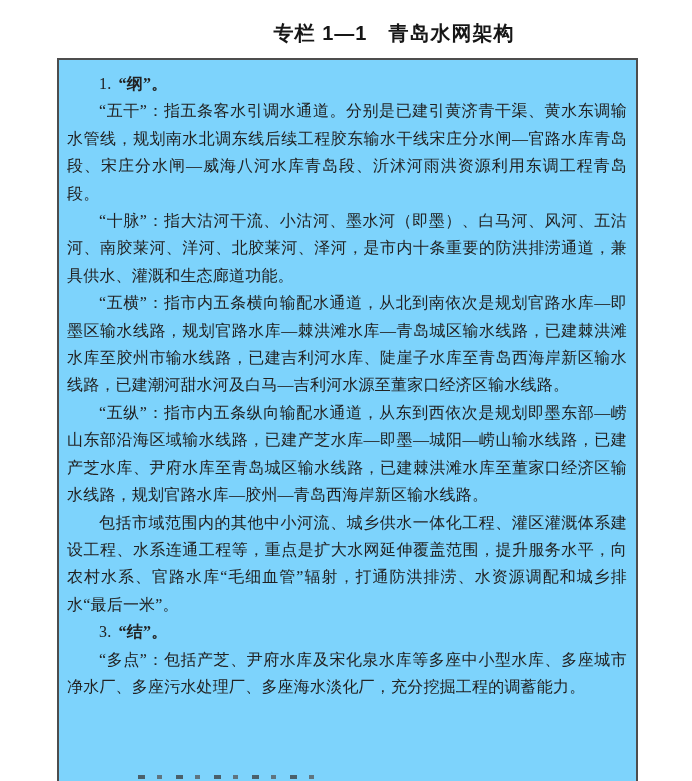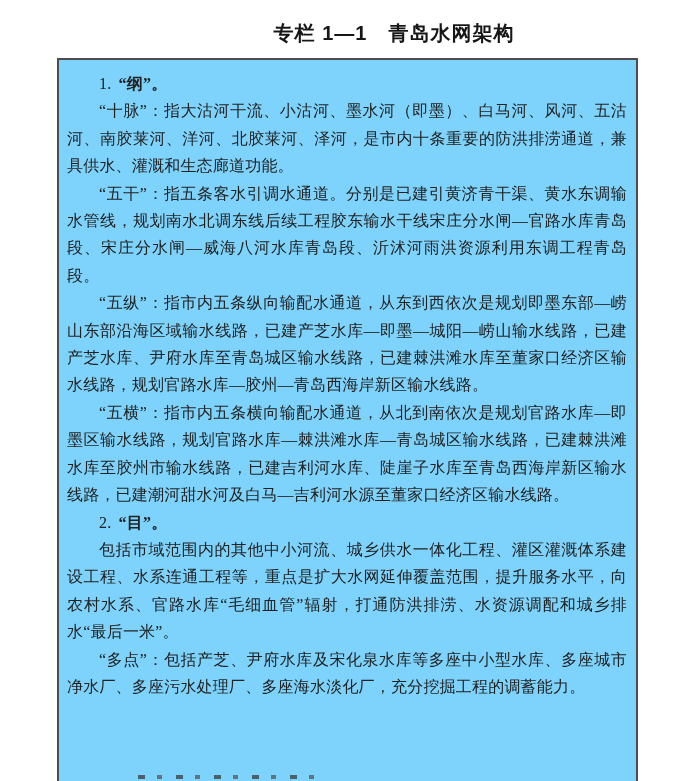--- a/index.html
+++ b/index.html
@@ -75,33 +75,33 @@
 <body>
 
 <div class="doc-title">专栏 1—1　青岛水网架构</div>
 
 <div class="panel">
 
   <p class="para heading">
     <span class="num">1.</span><span class="term">“纲”。</span>
   </p>
 
+  <p class="para">“五干”：指五条客水引调水通道。分别是已建引黄济青干渠、黄水东调输水管线，规划南水北调东线后续工程胶东输水干线宋庄分水闸—官路水库青岛段、宋庄分水闸—威海八河水库青岛段、沂沭河雨洪资源利用东调工程青岛段。</p>
+
   <p class="para">“十脉”：指大沽河干流、小沽河、墨水河（即墨）、白马河、风河、五沽河、南胶莱河、洋河、北胶莱河、泽河，是市内十条重要的防洪排涝通道，兼具供水、灌溉和生态廊道功能。</p>
 
-  <p class="para">“五干”：指五条客水引调水通道。分别是已建引黄济青干渠、黄水东调输水管线，规划南水北调东线后续工程胶东输水干线宋庄分水闸—官路水库青岛段、宋庄分水闸—威海八河水库青岛段、沂沭河雨洪资源利用东调工程青岛段。</p>
+  <p class="para">“五横”：指市内五条横向输配水通道，从北到南依次是规划官路水库—即墨区输水线路，规划官路水库—棘洪滩水库—青岛城区输水线路，已建棘洪滩水库至胶州市输水线路，已建吉利河水库、陡崖子水库至青岛西海岸新区输水线路，已建潮河甜水河及白马—吉利河水源至董家口经济区输水线路。</p>
 
   <p class="para">“五纵”：指市内五条纵向输配水通道，从东到西依次是规划即墨东部—崂山东部沿海区域输水线路，已建产芝水库—即墨—城阳—崂山输水线路，已建产芝水库、尹府水库至青岛城区输水线路，已建棘洪滩水库至董家口经济区输水线路，规划官路水库—胶州—青岛西海岸新区输水线路。</p>
 
-  <p class="para">“五横”：指市内五条横向输配水通道，从北到南依次是规划官路水库—即墨区输水线路，规划官路水库—棘洪滩水库—青岛城区输水线路，已建棘洪滩水库至胶州市输水线路，已建吉利河水库、陡崖子水库至青岛西海岸新区输水线路，已建潮河甜水河及白马—吉利河水源至董家口经济区输水线路。</p>
-
-  <p class="para heading">
-    <span class="num">2.</span><span class="term">“目”。</span>
-  </p>
 
   <p class="para">包括市域范围内的其他中小河流、城乡供水一体化工程、灌区灌溉体系建设工程、水系连通工程等，重点是扩大水网延伸覆盖范围，提升服务水平，向农村水系、官路水库“毛细血管”辐射，打通防洪排涝、水资源调配和城乡排水“最后一米”。</p>
 
+  <p class="para heading">
+    <span class="num">3.</span><span class="term">“结”。</span>
+  </p>
 
 
   <p class="para">“多点”：包括产芝、尹府水库及宋化泉水库等多座中小型水库、多座城市净水厂、多座污水处理厂、多座海水淡化厂，充分挖掘工程的调蓄能力。</p>
 
 </div>
 
 <div class="clipped-line"></div>
 
 </body></html>

